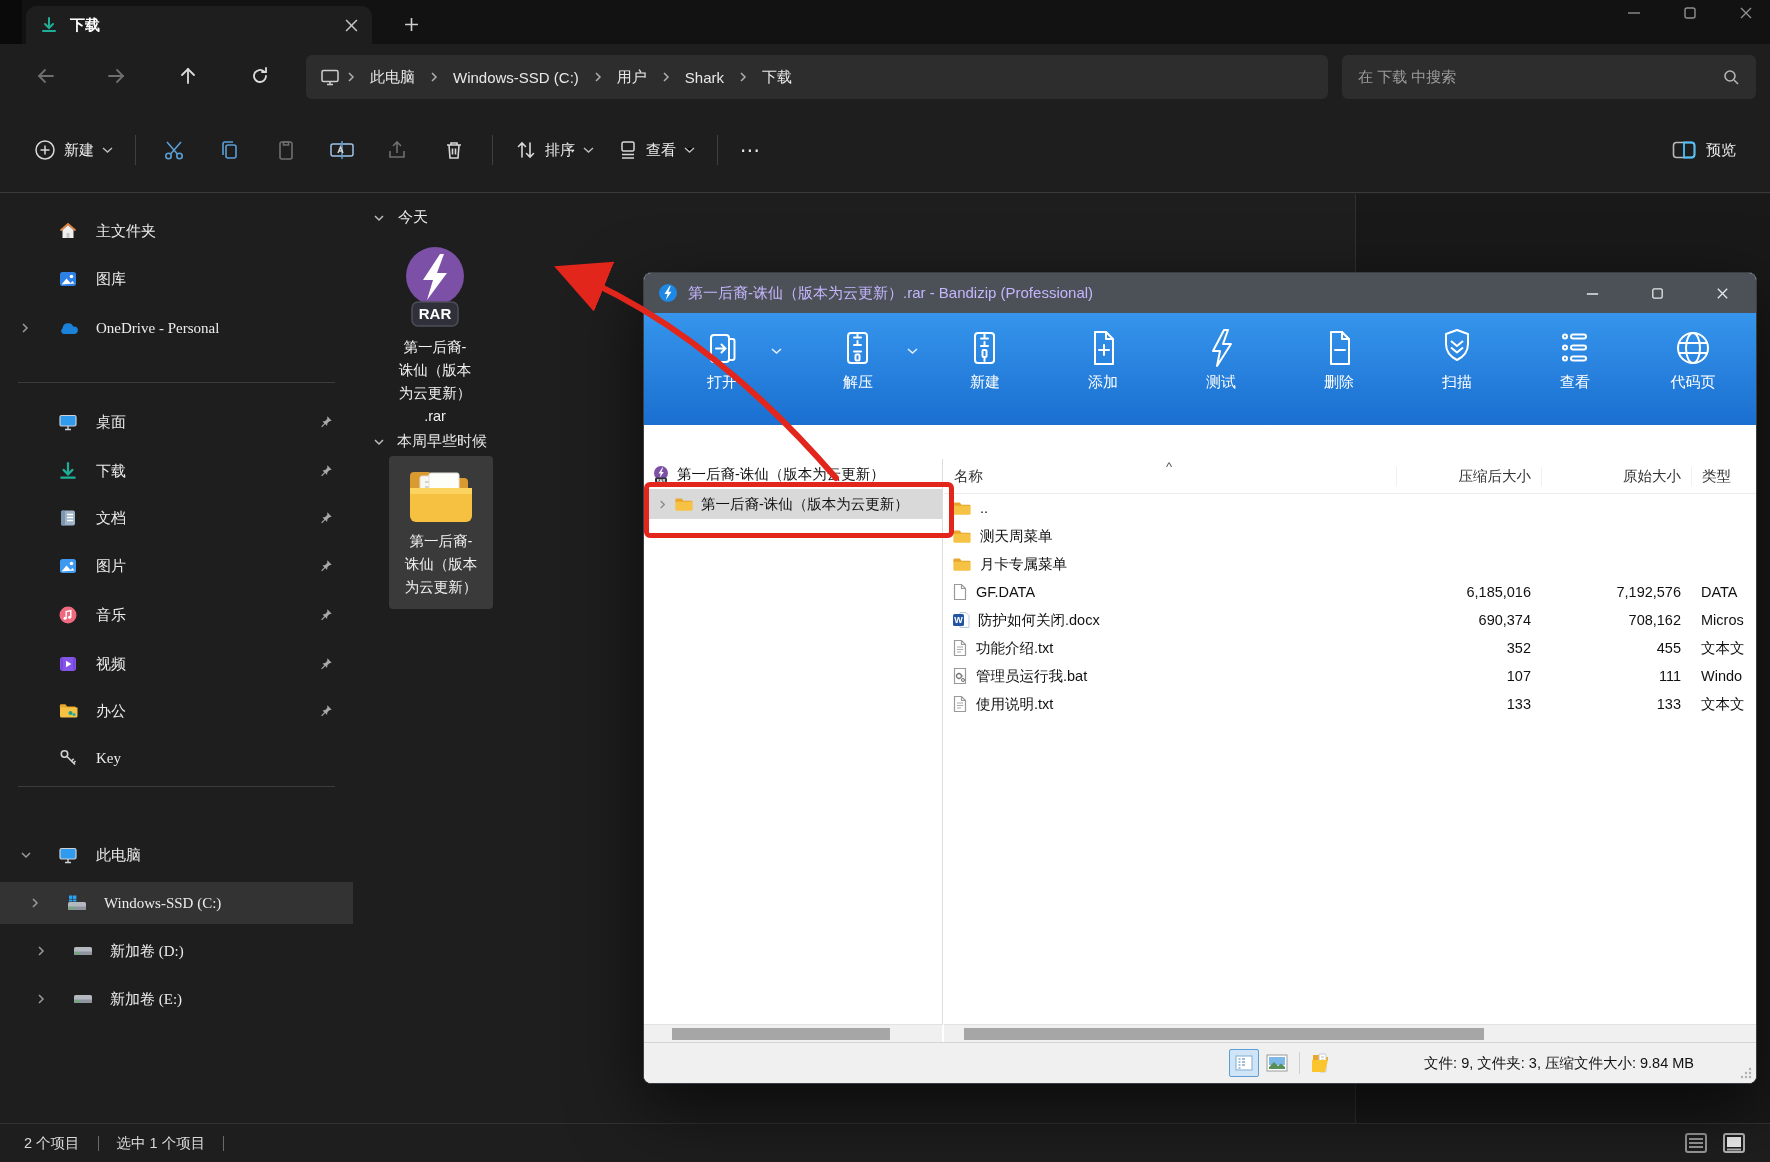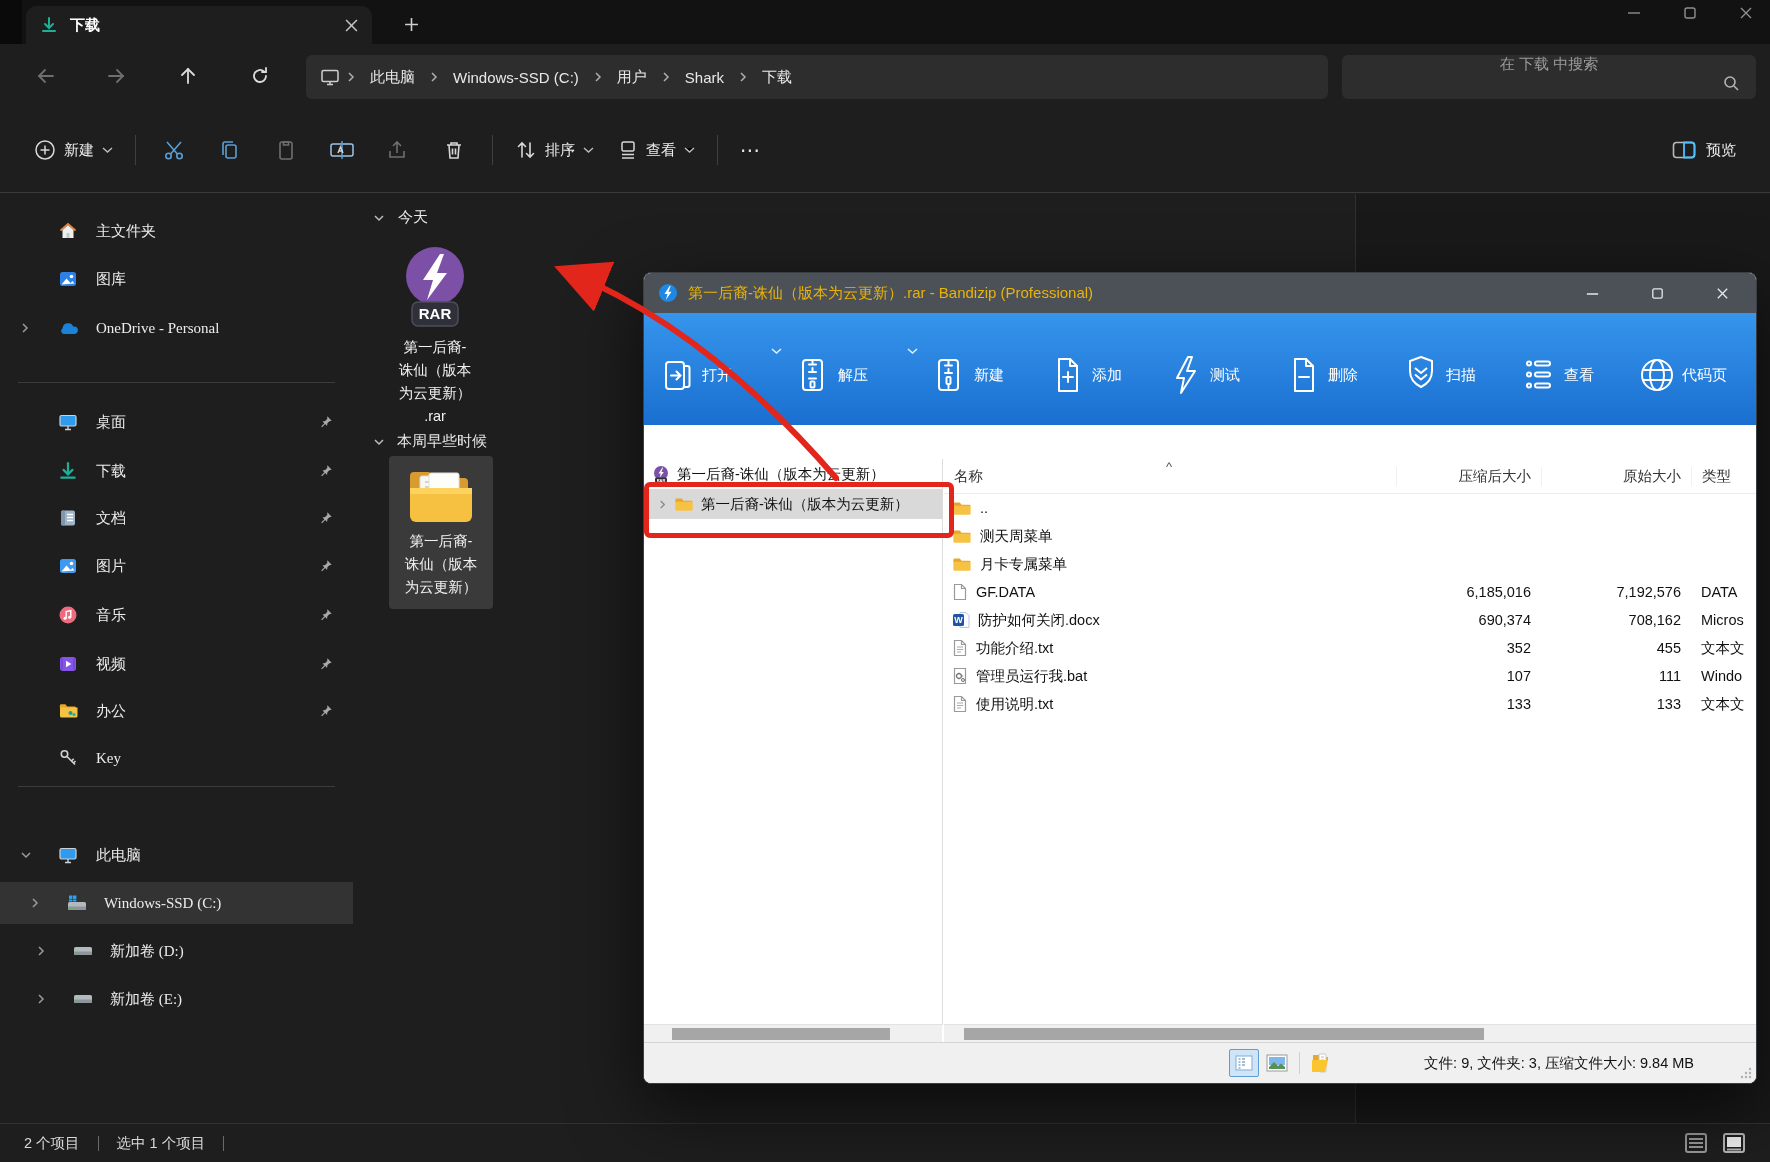--- a/index.html
+++ b/index.html
@@ -15,21 +15,21 @@
   .tab{position:absolute;left:26px;top:6px;width:346px;height:38px;background:#1e1e1e;border-radius:10px 10px 0 0;display:flex;align-items:center;padding:0 14px;gap:12px;color:#fff;font-size:15px;font-weight:bold;box-sizing:border-box;}
   .tabclose{margin-left:auto;opacity:.9;}
   .newtab{position:absolute;left:396px;top:10px;width:30px;height:28px;display:flex;align-items:center;justify-content:center;}
   .winctl{position:absolute;right:16px;top:0px;display:flex;gap:40px;align-items:flex-start;}
   .winctl .ic{height:26px;}
 
   .navbar{position:absolute;left:0;top:44px;right:0;height:64px;background:#1e1e1e;}
   .navbtn{position:absolute;top:12px;width:40px;height:40px;display:flex;align-items:center;justify-content:center;border-radius:6px;}
   .crumbbar{position:absolute;left:306px;top:11px;width:1022px;height:44px;background:#2d2d2d;border-radius:6px;display:flex;align-items:center;padding:0 14px;gap:6px;color:#e8e8e8;font-size:15px;box-sizing:border-box;}
   .crumb{padding:4px 8px;border-radius:4px;white-space:nowrap;}
-  .searchbar{position:absolute;left:1342px;top:11px;width:414px;height:44px;background:#2d2d2d;border-radius:6px;display:flex;align-items:center;padding:0 16px;box-sizing:border-box;color:#9b9b9b;font-size:15px;flex-direction:column;}
+  .searchbar{position:absolute;left:1342px;top:11px;width:414px;height:44px;background:#2d2d2d;border-radius:6px;display:flex;align-items:center;padding:0 16px;box-sizing:border-box;color:#9b9b9b;font-size:15px;}
   .searchbar .mag{margin-left:auto;}
 
   .cmdbar{position:absolute;left:0;top:108px;right:0;height:85px;background:#1e1e1e;border-bottom:1px solid #3a3a3a;display:flex;align-items:center;padding:0 22px;box-sizing:border-box;}
   .cmdbtn{display:flex;align-items:center;gap:8px;color:#ececec;font-size:15px;padding:10px 12px;border-radius:6px;}
   .cmdico{width:56px;height:46px;display:flex;align-items:center;justify-content:center;border-radius:6px;}
   .cmdsep{width:1px;height:30px;background:#3f3f3f;margin:0 10px;}
   .previewbtn{margin-left:auto;display:flex;align-items:center;gap:10px;color:#ececec;font-size:15px;padding:8px 12px;border-radius:6px;}
 
   
   .content{position:absolute;left:0;top:194px;right:0;bottom:39px;}
@@ -52,25 +52,25 @@
   .tile .nm div{white-space:nowrap;}
 
   .preview{position:absolute;left:1355px;right:0;top:0;bottom:0;background:#191919;border-left:1px solid #303030;}
 
   .statusbar{position:absolute;left:0;right:0;bottom:0;height:39px;background:#1e1e1e;border-top:1px solid #333;display:flex;align-items:center;padding:0 24px;color:#d9d9d9;font-size:14.5px;box-sizing:border-box;}
   .statsep{width:1px;height:15px;background:#6a6a6a;margin:0 18px;}
   .viewtoggles{margin-left:auto;display:flex;gap:14px;}
 
   
   .bz{position:absolute;left:643px;top:272px;width:1114px;height:812px;background:#fff;border-radius:8px;overflow:hidden;box-shadow:0 24px 70px rgba(0,0,0,.65);border:1px solid #3a3f45;box-sizing:border-box;z-index:10;}
-  .bz-title{height:40px;background:#4b5157;display:flex;align-items:center;padding:0 14px;gap:10px;color:#eab308;font-size:15px;}
+  .bz-title{height:40px;background:#4b5157;display:flex;align-items:center;padding:0 14px;gap:10px;color:#c4b5fd;font-size:15px;}
   .bz-ctl{margin-left:auto;display:flex;gap:50px;align-items:center;padding-right:12px;}
   .bz-menu{height:34px;background:#fff;display:flex;align-items:center;padding-left:14px;gap:28px;font-size:14.5px;color:#141414;}
   .bz-toolbar{height:112px;background:linear-gradient(#3695ec,#1a6fd0);display:flex;padding-left:10px;}
-  .bzbtn{width:118px;display:flex;align-items:center;padding-top:12px;gap:2px;color:#fff;font-size:15px;position:relative;}
+  .bzbtn{width:118px;display:flex;flex-direction:column;align-items:center;padding-top:12px;gap:2px;color:#fff;font-size:15px;position:relative;}
   .bzbtn.wide{width:136px;}
   .bzdrop{position:absolute;right:8px;top:34px;}
   .bz-main{position:absolute;top:186px;left:0;right:0;bottom:40px;background:#fff;}
   .bz-tree{position:absolute;left:0;top:0;width:298px;bottom:18px;overflow:hidden;border-right:1px solid #dcdcdc;}
   .trow{height:30px;display:flex;align-items:center;font-size:14.5px;color:#111;white-space:nowrap;overflow:hidden;}
   .trow.sel{background:#d9d9d9;}
   .bz-list{position:absolute;left:300px;right:0;top:0;bottom:18px;overflow:hidden;font-size:14.5px;color:#111;}
   .lhead,.lrow{display:grid;grid-template-columns:452px 145px 150px 1fr;align-items:center;}
   .lhead{height:34px;color:#333;position:relative;border-bottom:1px solid #ececec;}
   .lhead .hcell{padding:0 10px;white-space:nowrap;overflow:hidden;}

